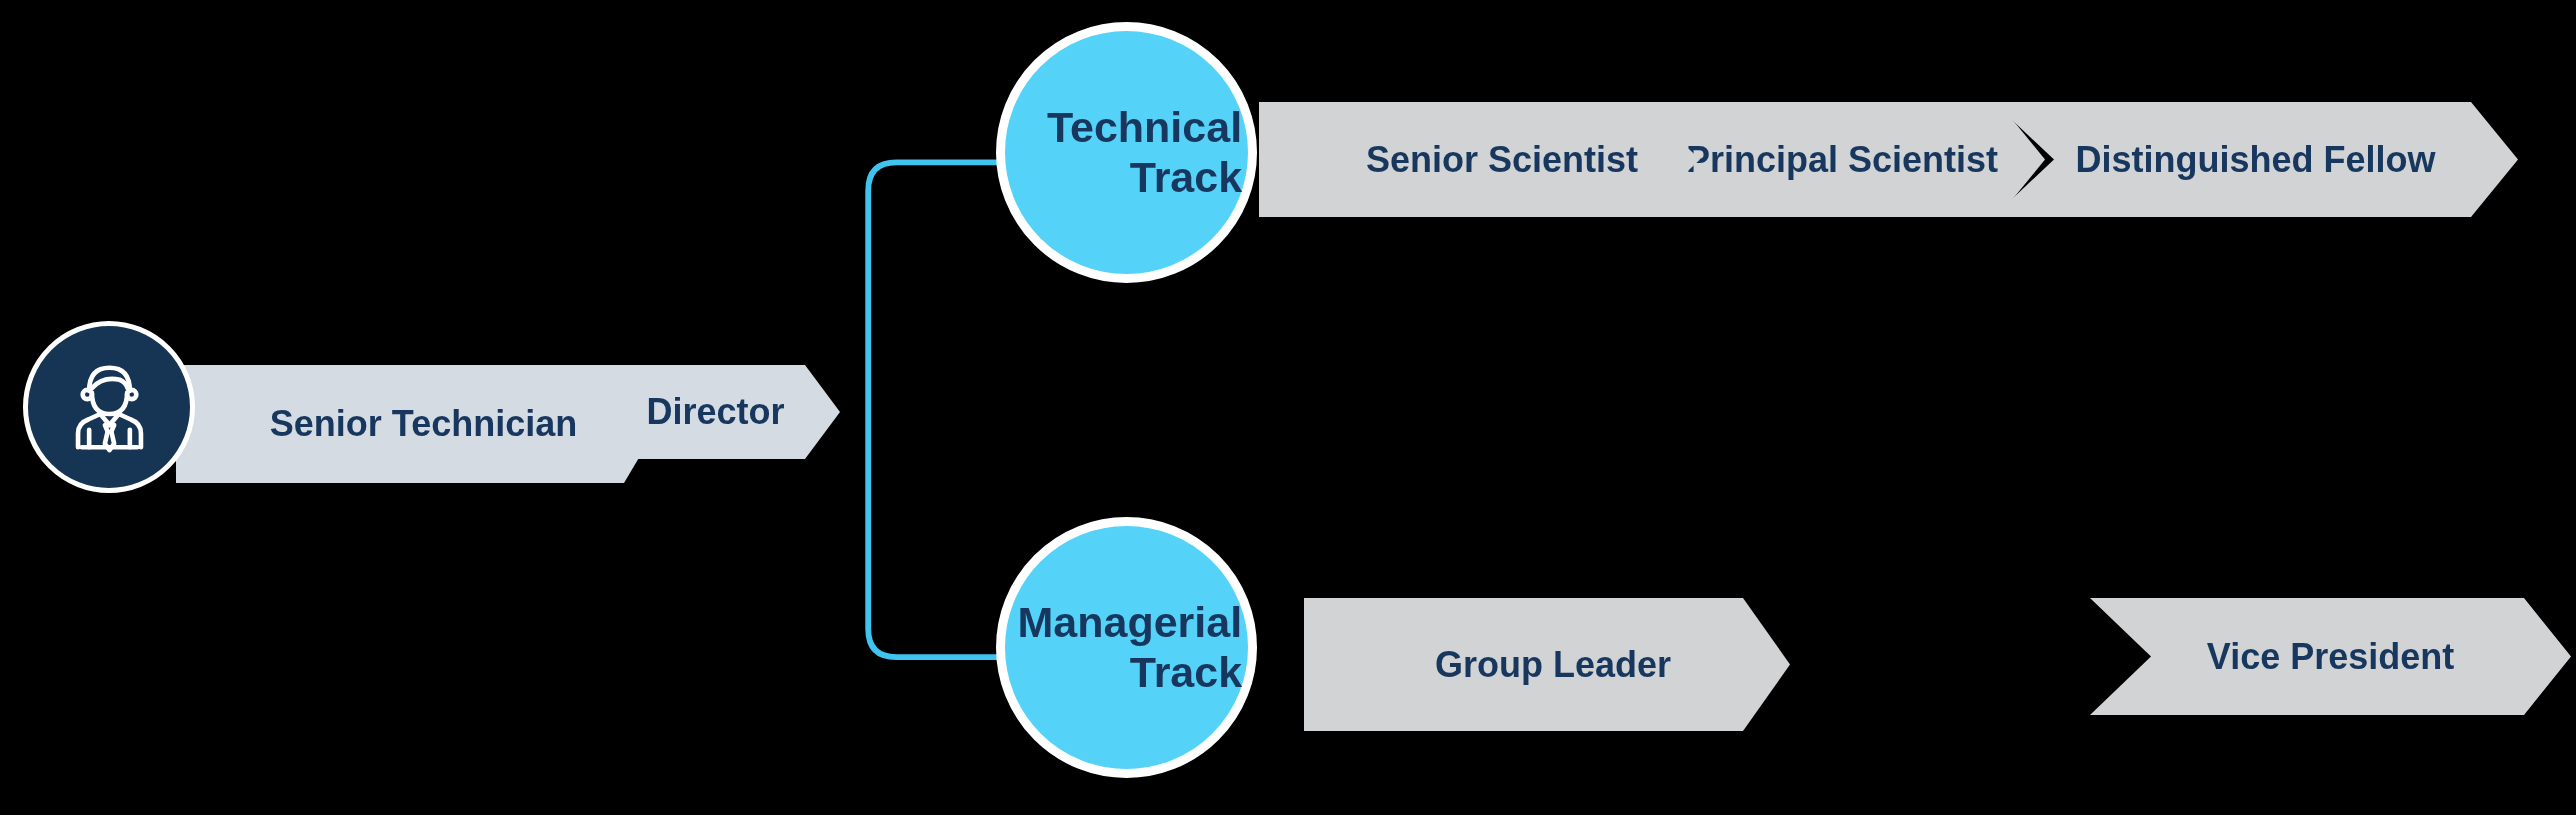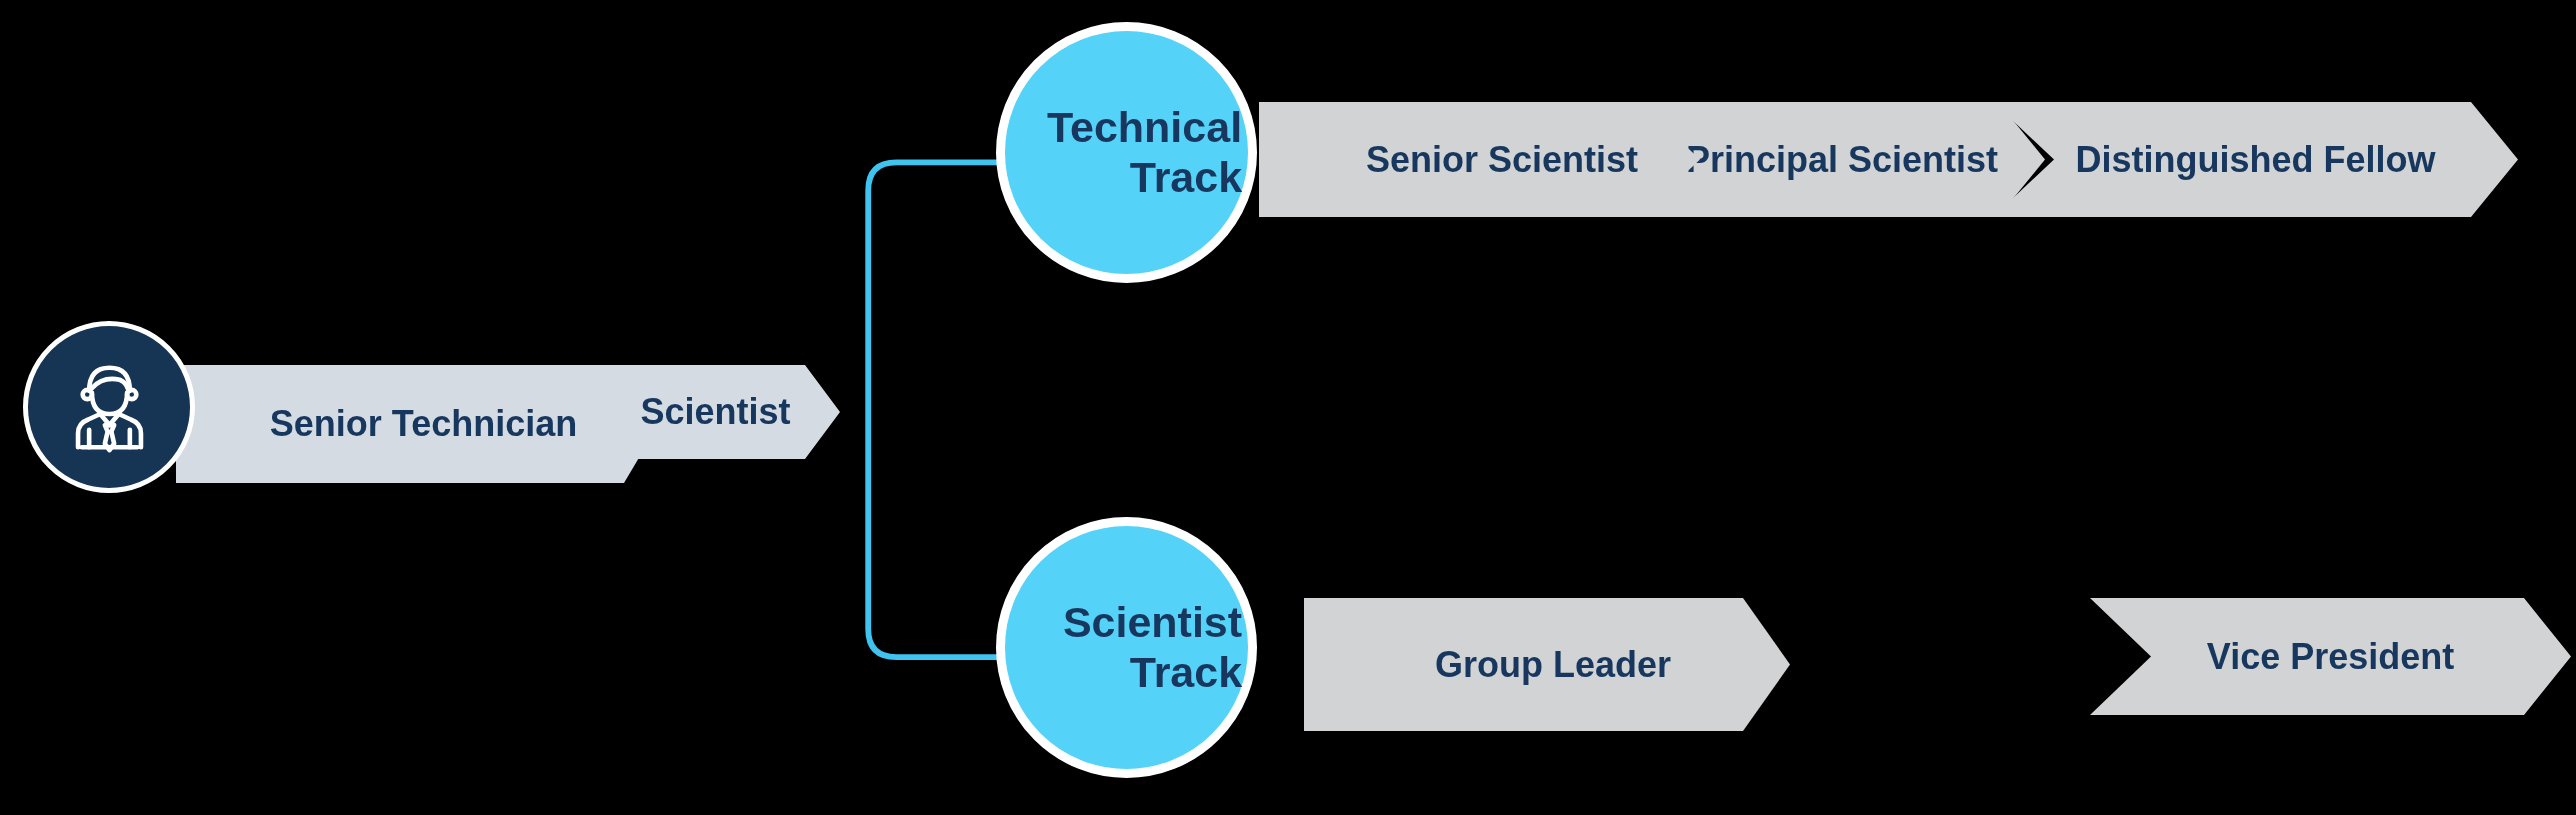--- a/index.html
+++ b/index.html
@@ -66,21 +66,21 @@
 <div id="stage">
 
   <svg id="connector-svg" width="2576" height="816" viewBox="0 0 4400 1393">
     <path d="M1712 277 H1531 Q1483 277 1483 325 V1074 Q1483 1122 1531 1122 H1712" fill="none" stroke="#3fc3ef" stroke-width="10"></path>
   </svg>
 
   <div class="chev chev-entry chev-first" style="left:176px;top:365px;width:401px;height:118px;--tip:35px;--notch:0px;">
     <span>Senior Technician</span>
   </div>
   <div class="chev chev-entry" style="left:591px;top:365px;width:249px;height:94px;--tip:35px;--notch:41px;">
-    <span>Scientist</span>
+    <span>Director</span>
   </div>
 
   <div class="chev chev-track chev-first" style="left:1259px;top:102px;width:392px;height:115px;--tip:47px;--notch:0px;">
     <span>Senior Scientist</span>
   </div>
   <div class="chev chev-track" style="left:1639px;top:102px;width:406px;height:115px;--tip:47px;--notch:61px;">
     <span>Principal Scientist</span>
   </div>
   <div class="chev chev-track" style="left:1993px;top:102px;width:525px;height:115px;--tip:47px;--notch:61px;">
     <span>Distinguished Fellow</span>
@@ -107,17 +107,17 @@
       <path d="M82 84 V103"></path>
       <path d="M30 103 H90"></path>
       <path d="M55 79 H65 L62 86 L65 99 L60 106 L55 99 L58 86 Z"></path>
     </svg>
   </div>
 
   <div class="track-circle" id="track-circle-technical">
     <span>Technical Track</span>
   </div>
   <div class="track-circle" id="track-circle-managerial">
-    <span>Scientist Track</span>
+    <span>Managerial Track</span>
   </div>
 
 </div>
 
 
 </body></html>

